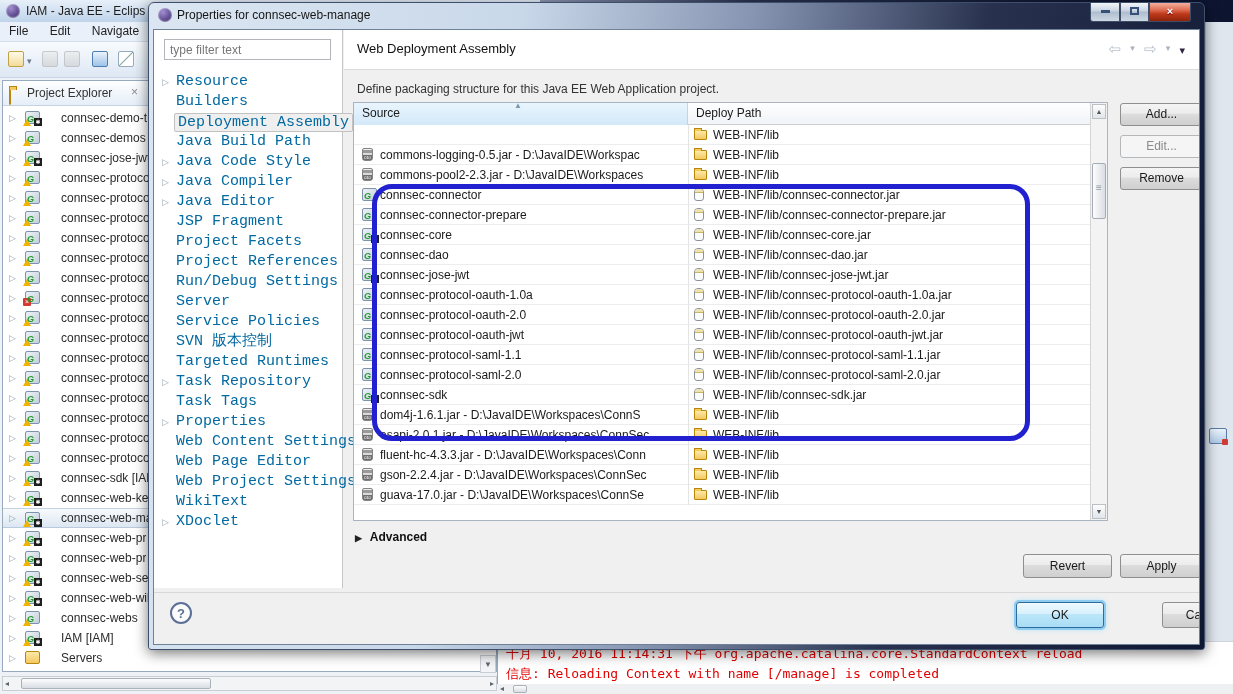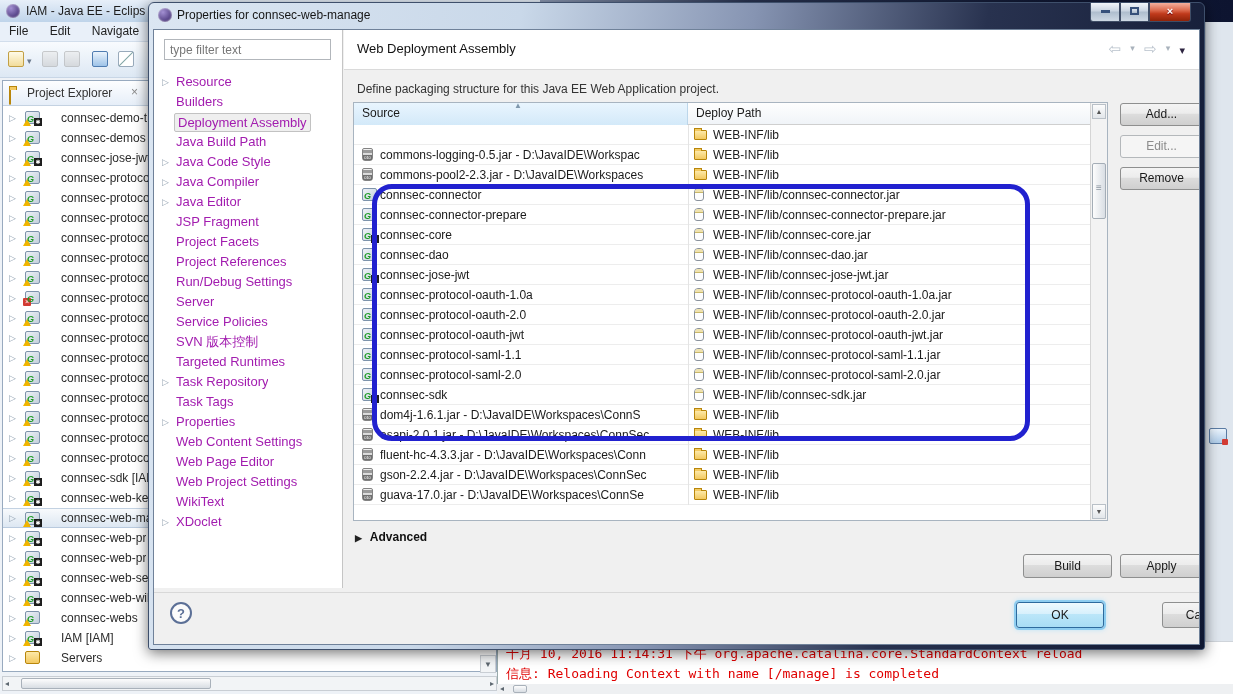--- a/index.html
+++ b/index.html
@@ -71,21 +71,21 @@
   #dlg-body { position:absolute; left:4px; top:26px; right:4px; bottom:4px; background:#f0f0f0; border:1px solid #6f8199; overflow:hidden; }
 
   
   #sidebar-pane { position:absolute; left:0; top:0; width:189px; height:558px; background:#fff; border-right:1px solid #c5c5c5; }
   #filter-input { position:absolute; left:10px; top:9px; width:167px; height:21px; border:1px solid #b2b6bb; padding:2px 5px; font:12px "Liberation Sans",sans-serif; color:#555; }
   #filter-input::placeholder { color:#777; }
   #sb-list { position:absolute; left:0; top:42px; right:0; }
   .sb-item { position:relative; height:20px; line-height:20px; white-space:nowrap; }
   .sb-twisty { position:absolute; left:8px; color:#98a6b4; font-size:9px; visibility:hidden; }
   .sb-item.has-twisty .sb-twisty { visibility:visible; }
-  .sb-label { position:absolute; left:22px; color:#a21caf; font-size:13px; }
+  .sb-label { position:absolute; left:22px; color:#0369a1; font-size:15px;font-family:Liberation Mono, monospace; }
   .sb-item.selected .sb-label { background:#efefef; border:1px solid #c2c2c2; border-radius:2px; padding:0 3px; left:20px; line-height:17px; top:1px; }
 
   
   #header-band { position:absolute; left:190px; top:0; right:0; height:40px; background:#fff; border-bottom:1px solid #dadada; }
   #page-title { position:absolute; left:13px; top:11px; font-weight:normal; font-size:13px; color:#111; }
   #nav-cluster { position:absolute; right:14px; top:10px; color:#b9c2cc; font-size:15px; }
   #nav-cluster span { margin-left:5px; }
   .nav-dd { font-size:9px; vertical-align:3px; color:#a9b2bc; }
   #view-menu { color:#2d2440; font-size:11px; }
   #page-desc { position:absolute; left:203px; top:52px; color:#333; }
@@ -740,21 +740,21 @@
 
       <div class="btn" id="btn-add">Add...</div>
       <div class="btn disabled" id="btn-edit">Edit...</div>
       <div class="btn" id="btn-remove">Remove</div>
 
       <div id="advanced-row">
         <span id="advanced-twisty">▶</span>
         <span>Advanced</span>
       </div>
 
-      <div class="btn" id="btn-revert">Build</div>
+      <div class="btn" id="btn-revert">Revert</div>
       <div class="btn" id="btn-apply">Apply</div>
 
       <div id="footer-sep"></div>
       <div id="help-btn">?</div>
       <div class="btn" id="btn-ok">OK</div>
       <div class="btn" id="btn-cancel">Cancel</div>
     </div>
   </div>
 
 </div>

